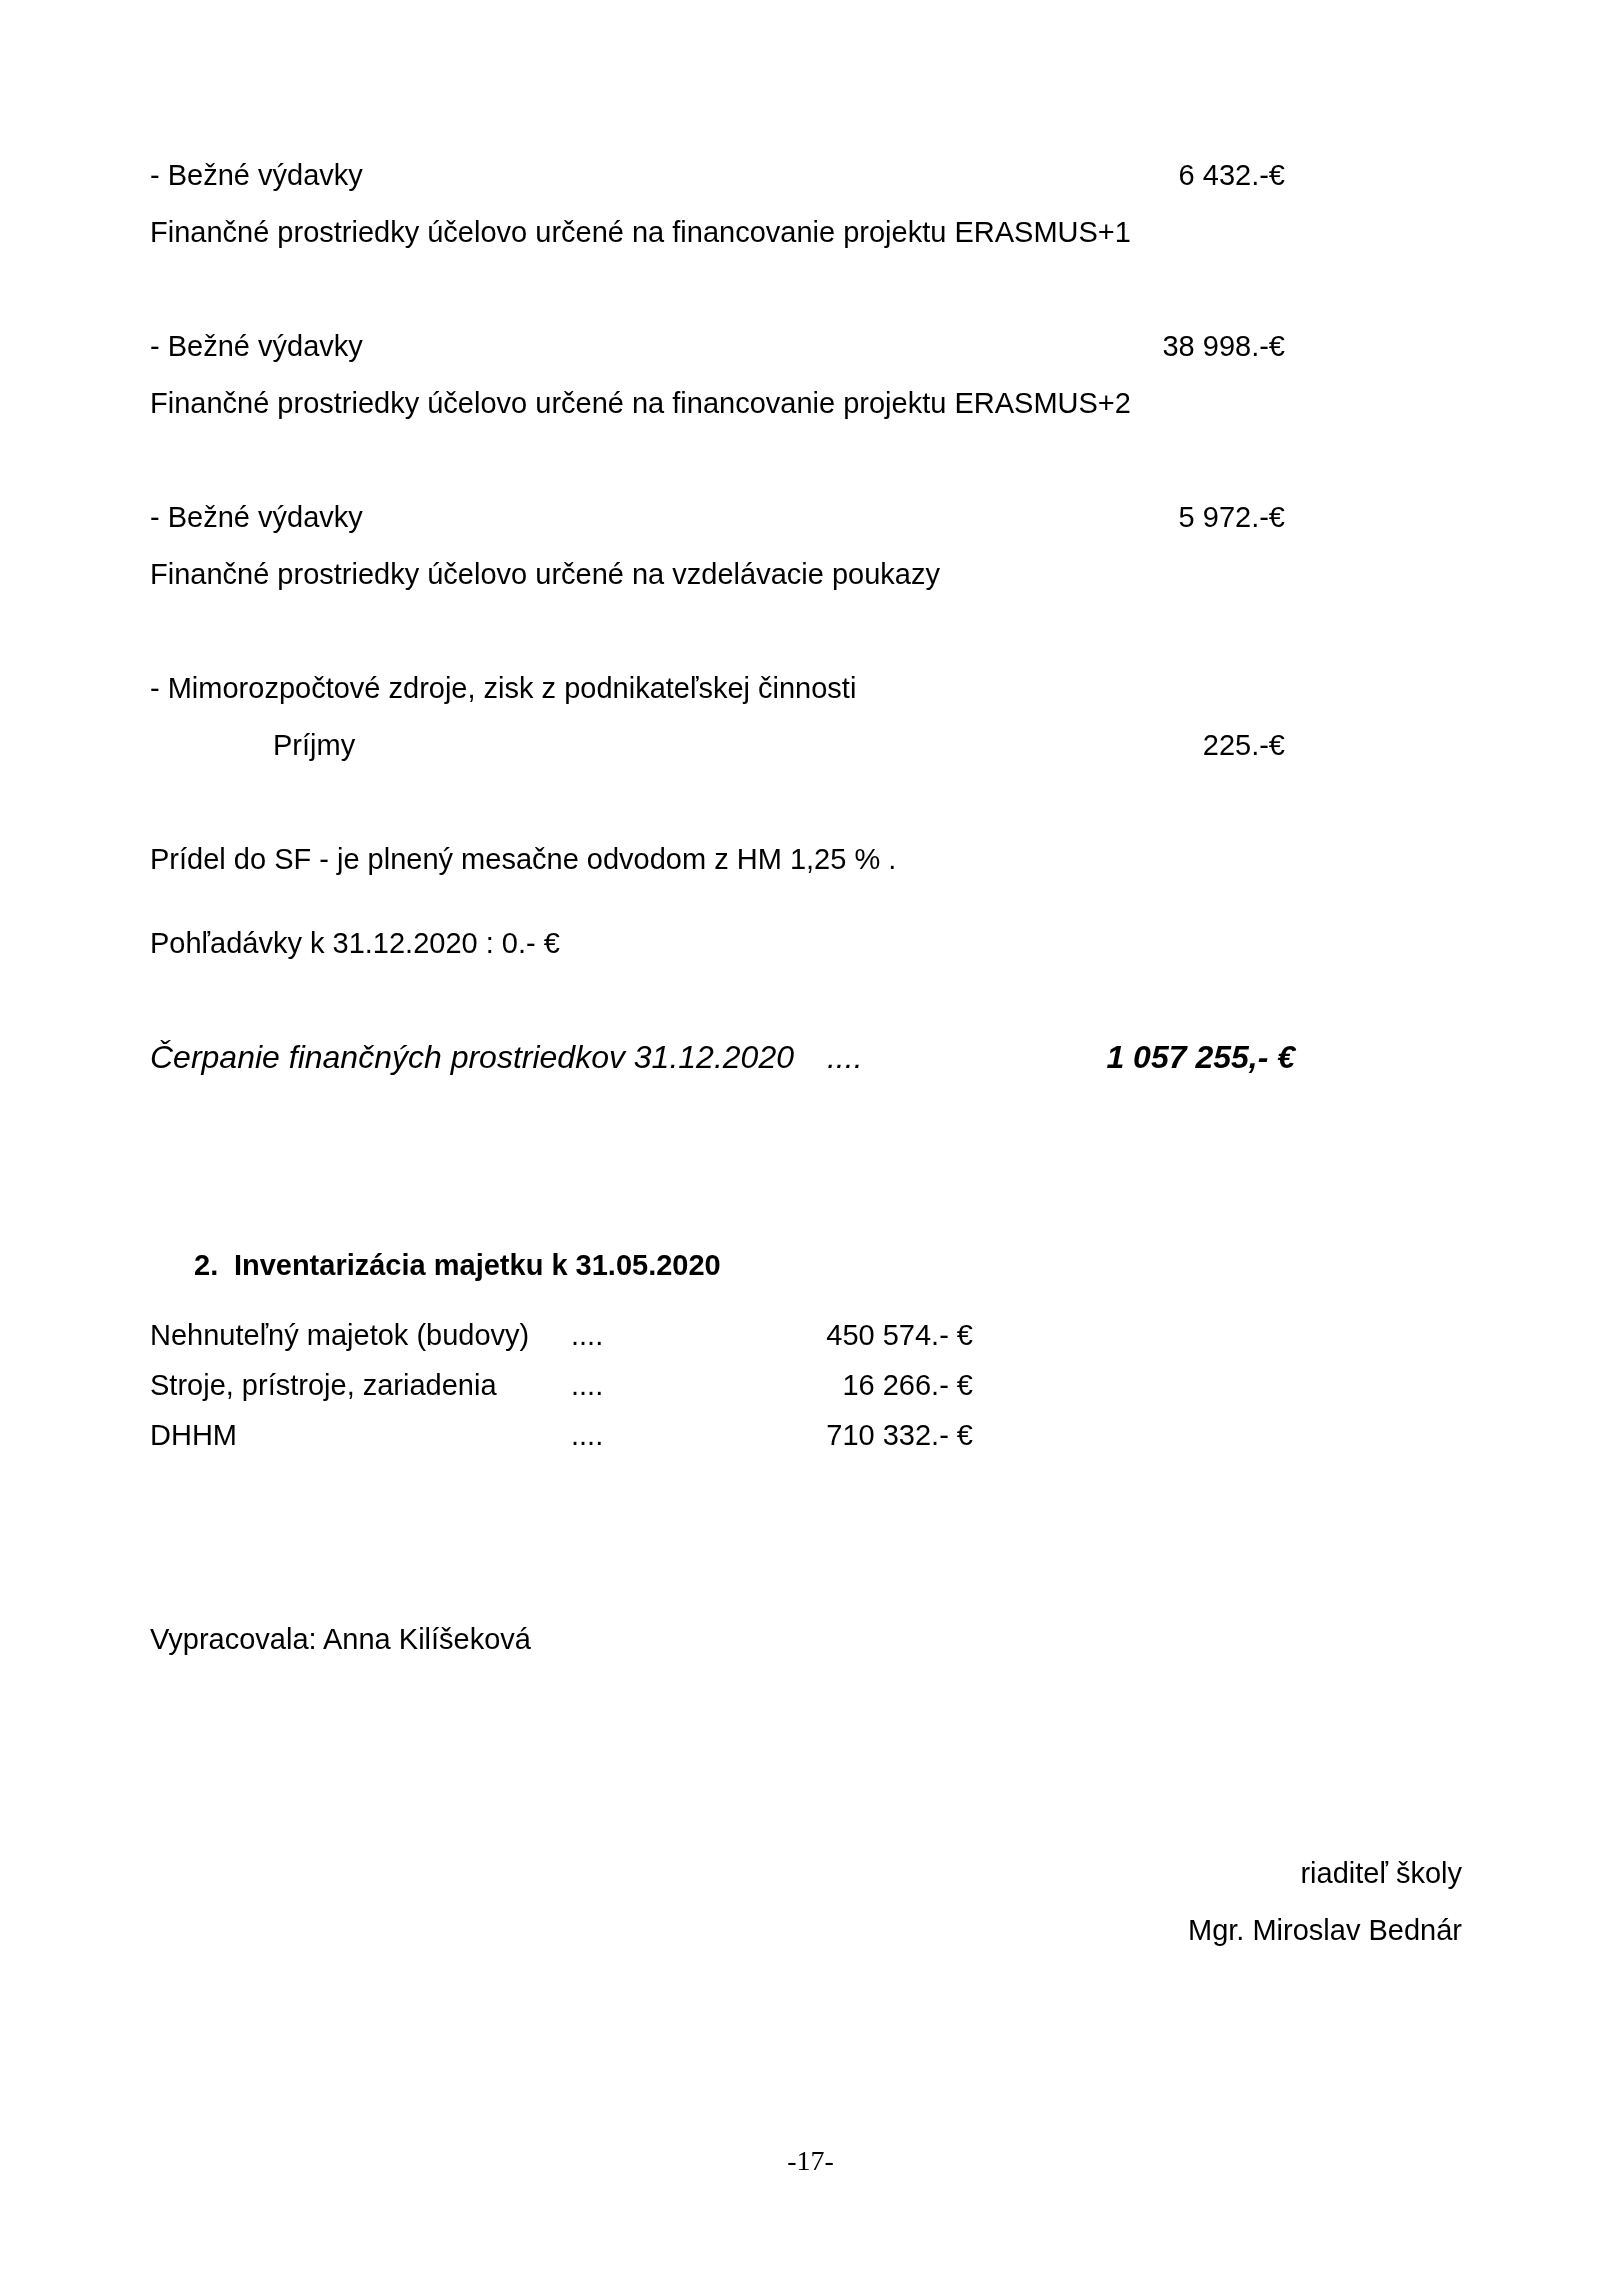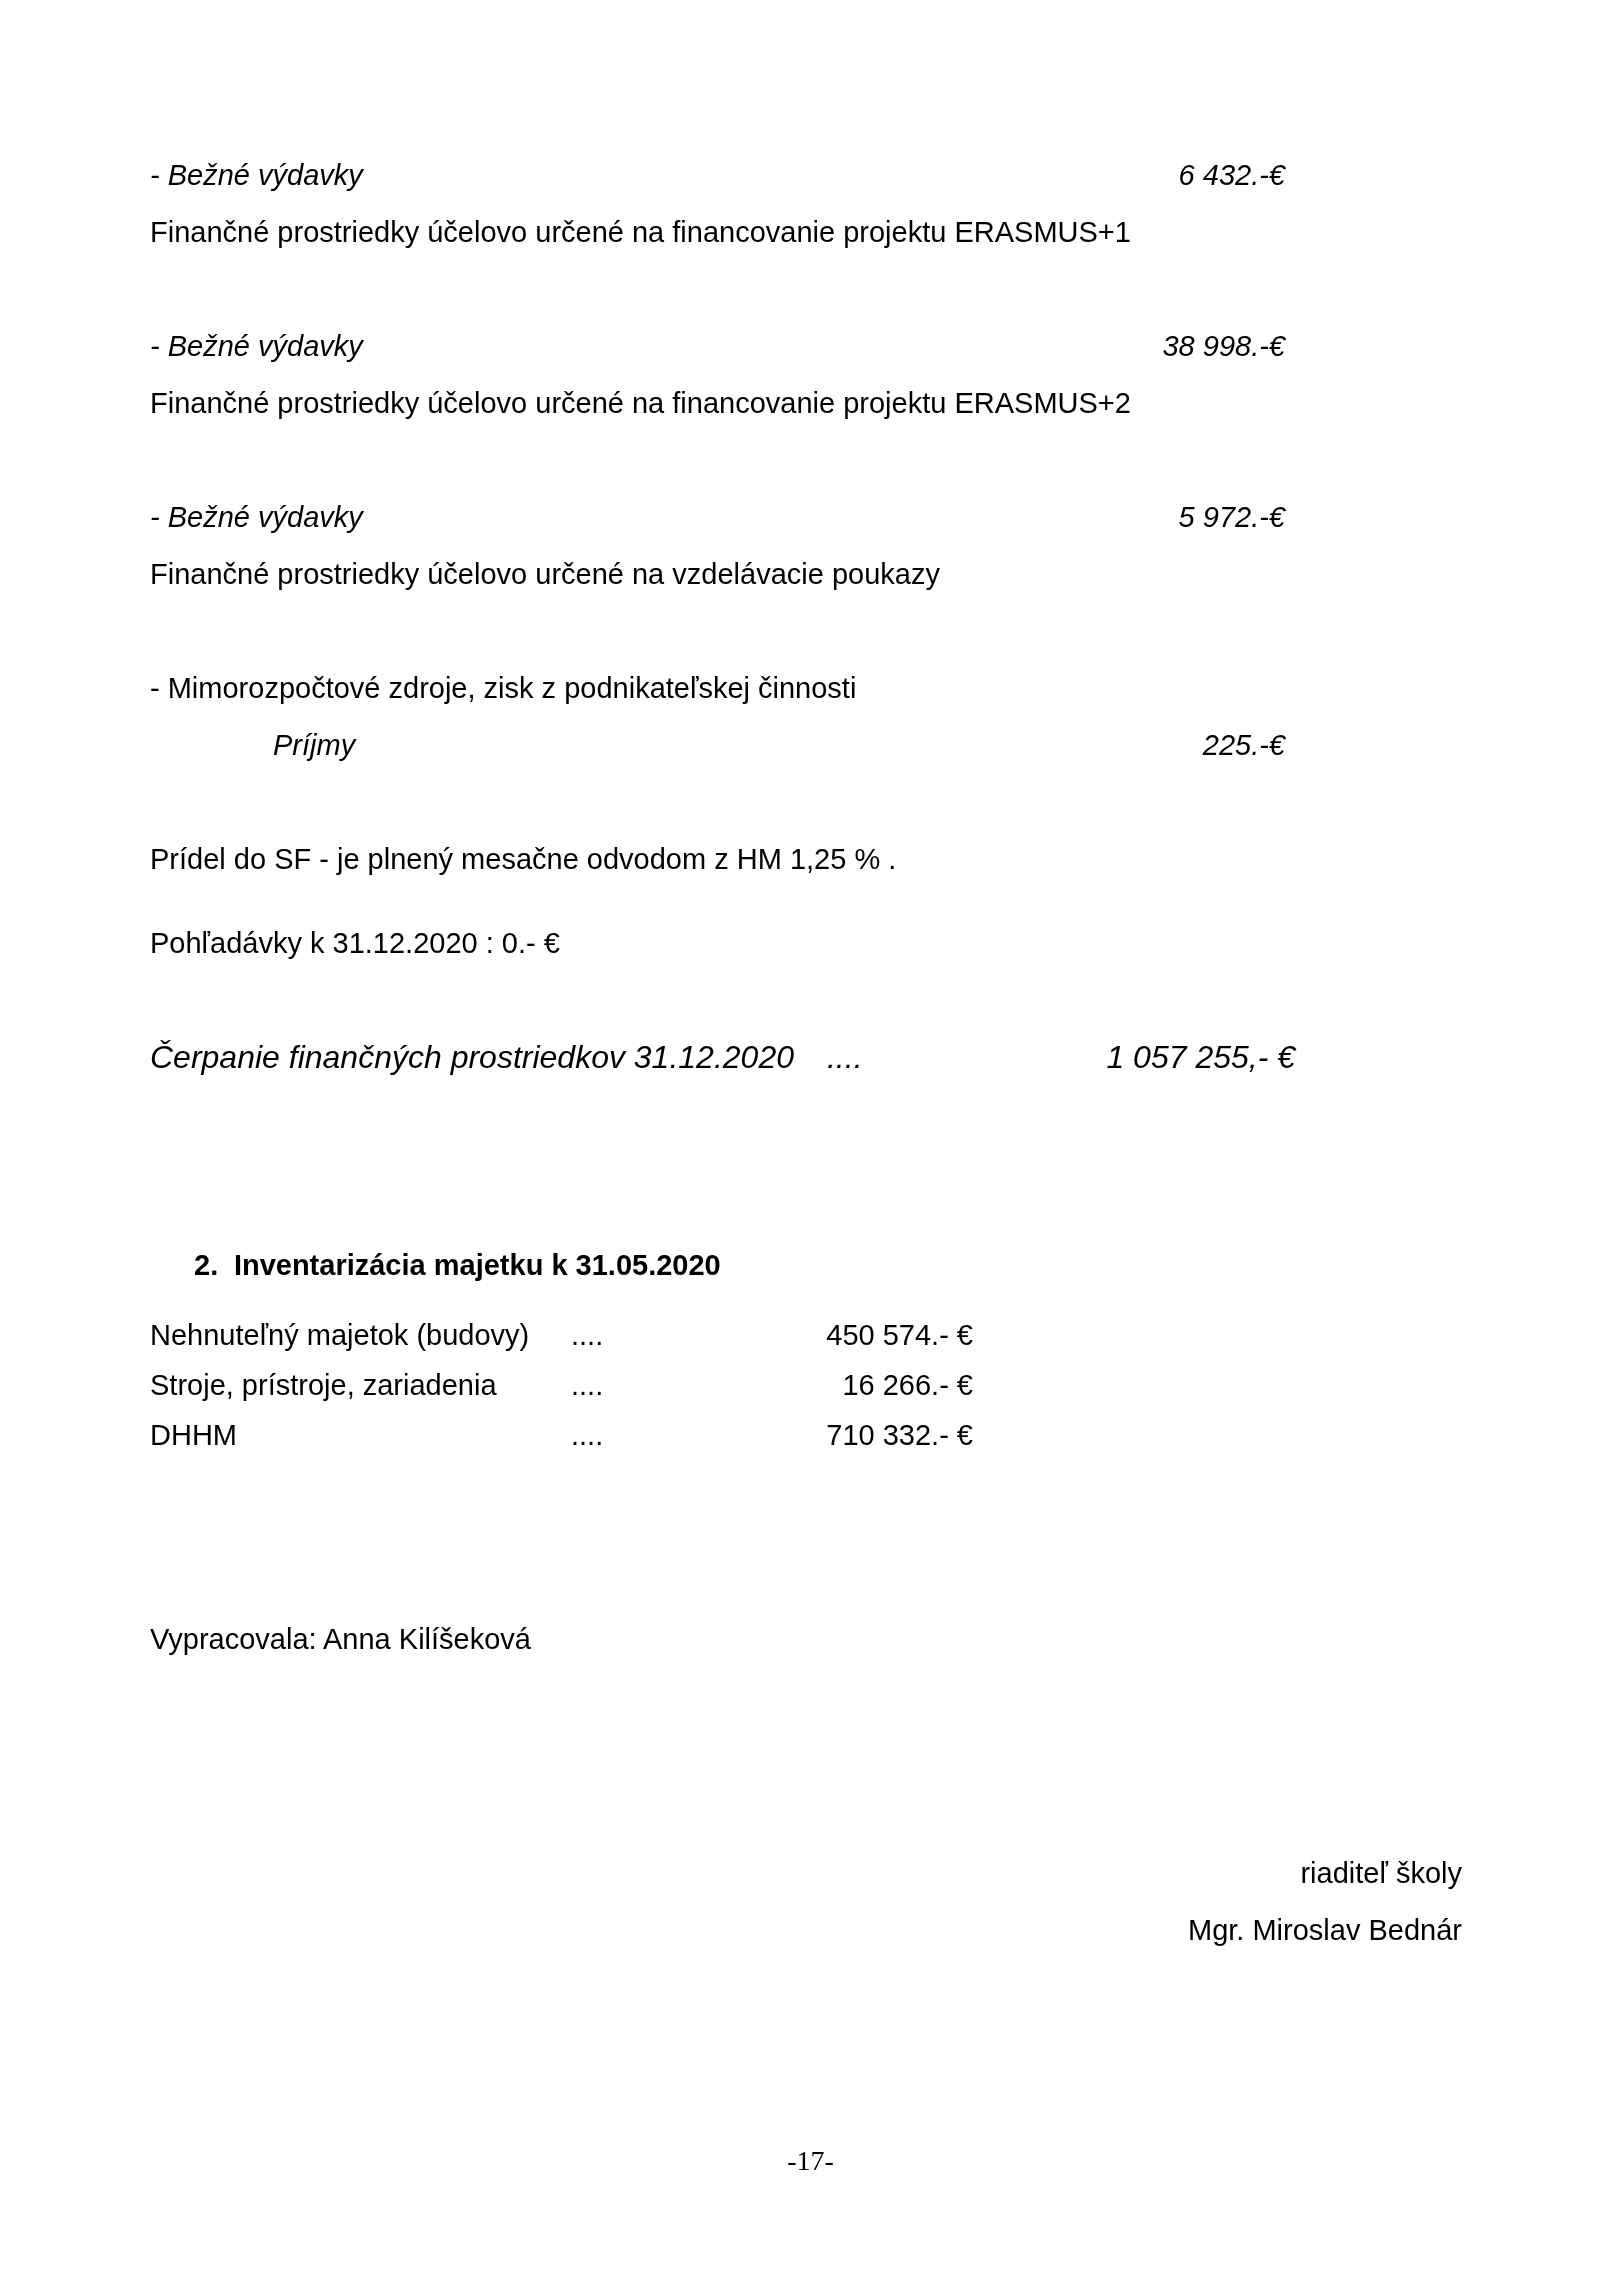--- a/index.html
+++ b/index.html
@@ -36,21 +36,20 @@
   .spacer-md { height: 57px; }
   .spacer-lg { height: 94px; }
   .spacer-xl { height: 147px; }
 
   
   .row {
     position: relative;
     font-size: 29px;
     line-height: 57px;
     white-space: nowrap;
-    font-style: italic;
   }
   .row .label { display: inline-block; }
   .amount {
     position: absolute;
     top: 0;
     right: 159px;
     white-space: pre;
   }
 
   .indent-prijmy { padding-left: 123px; }
@@ -59,21 +58,21 @@
     position: relative;
     font-size: 32px;
     line-height: 57px;
     font-style: italic;
     white-space: nowrap;
   }
   .total-line .total-amount {
     position: absolute;
     top: 0;
     right: 149px;
-    font-weight: normal;
+    font-weight: bold;
     font-style: italic;
     white-space: pre;
   }
   .total-line .dots {
     display: inline-block;
     padding-left: 33px;
   }
 
   .section-heading {
     font-size: 29px;

